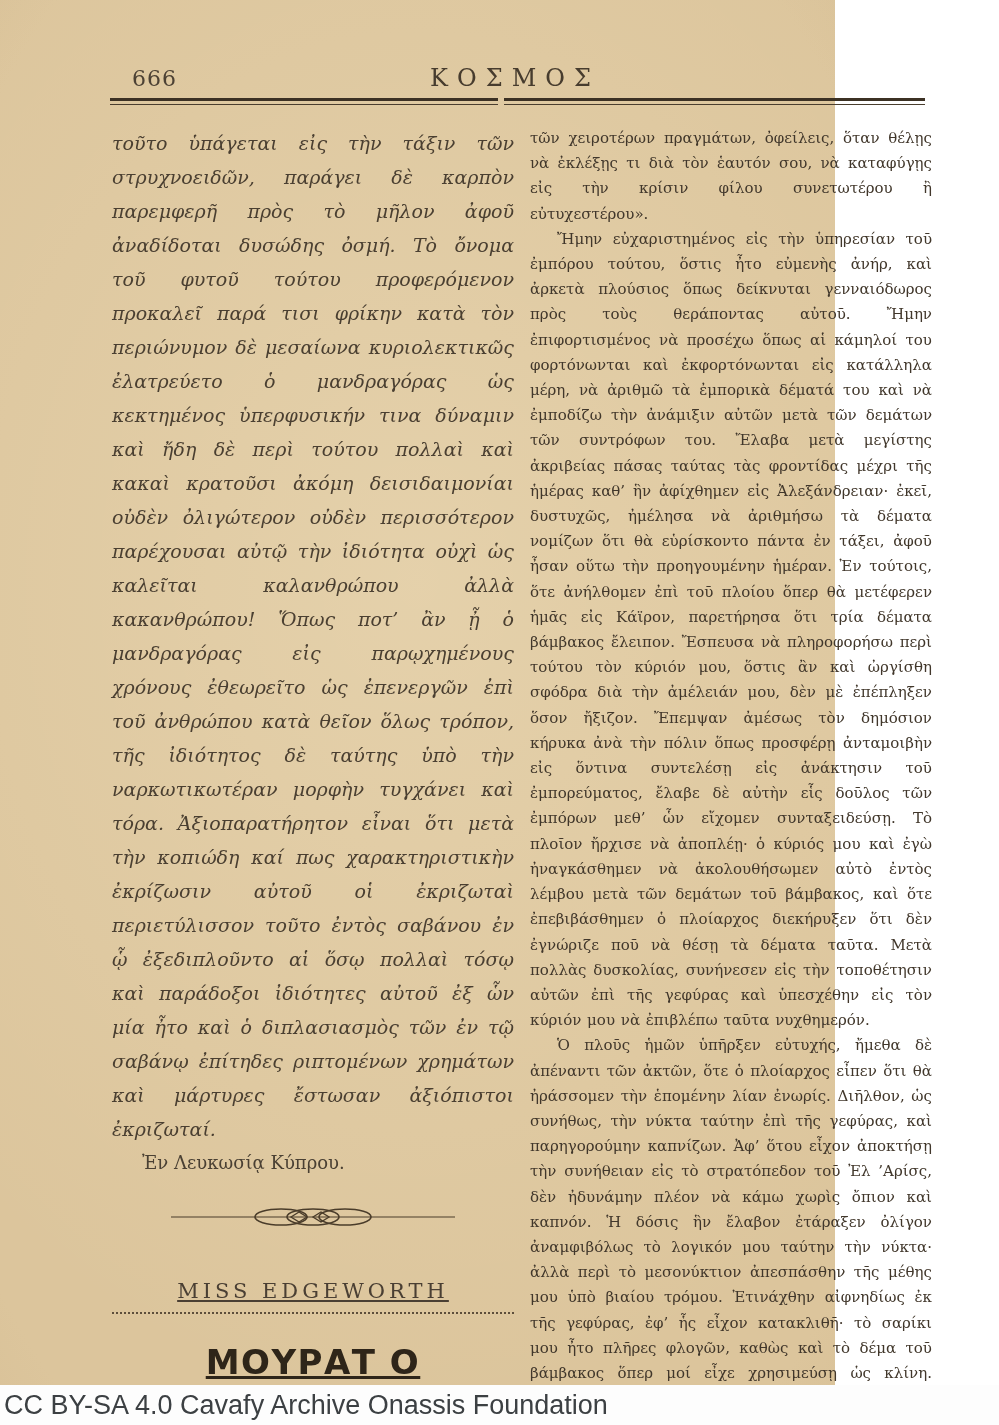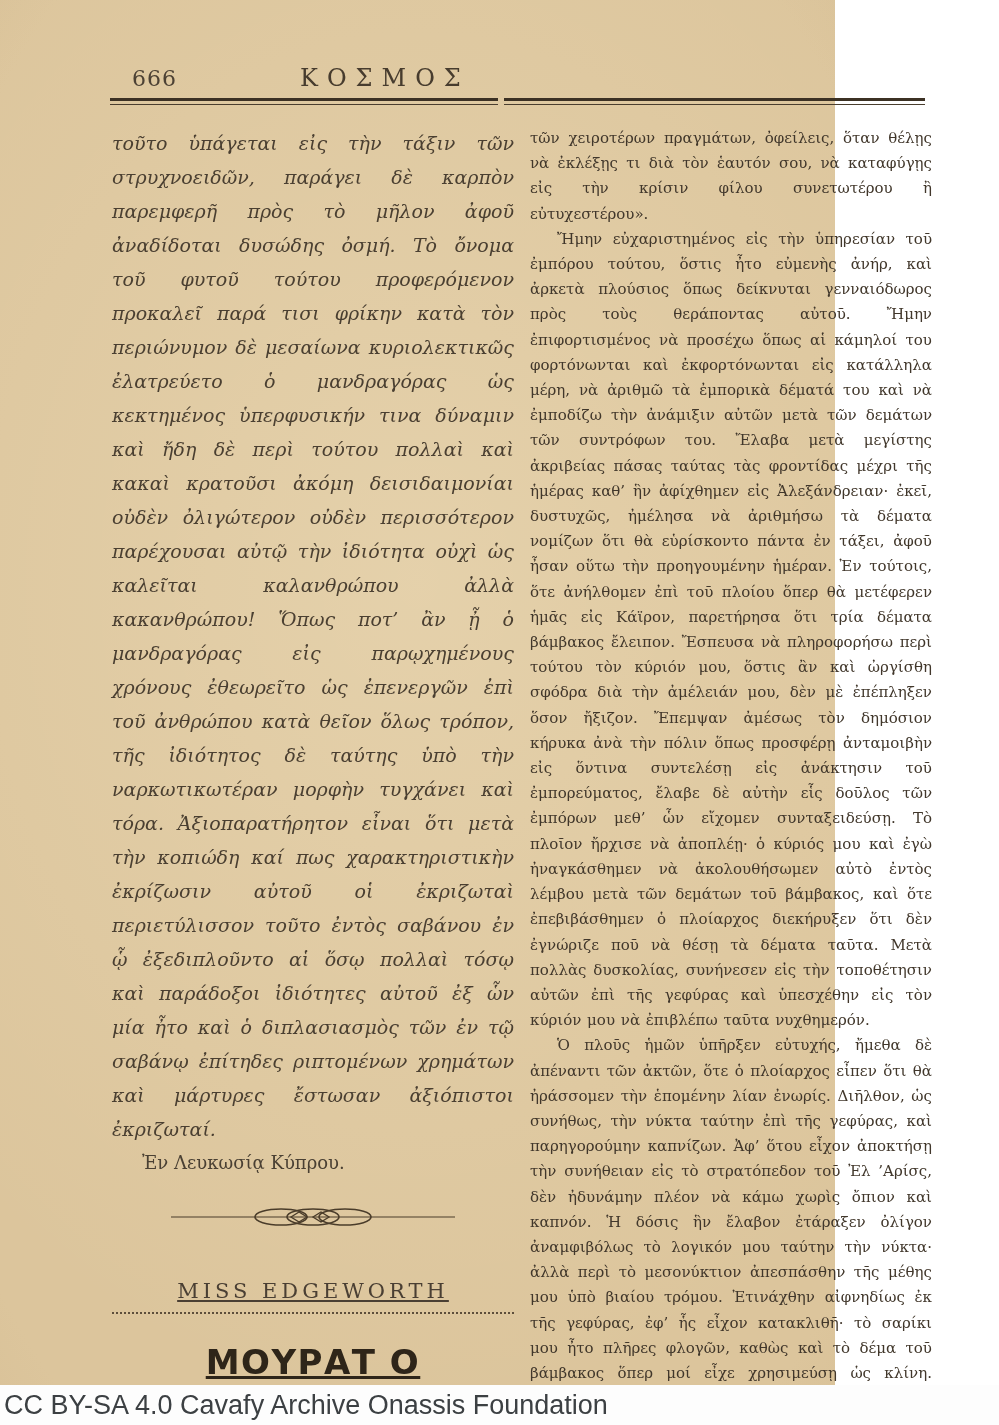--- a/index.html
+++ b/index.html
@@ -16,21 +16,21 @@
       radial-gradient(ellipse 120% 120% at 50% 50%, #dcc59c 55%, #cdb489 88%, #c2a87c 100%);
     color:#42382b;
   }
   
   .page-num{
     position:absolute;left:132px;top:66px;
     font-size:22px;letter-spacing:1px;color:#4c4134;
   }
   .masthead{
     position:absolute;left:300px;top:64px;width:430px;
-    text-align:left;font-size:24px;letter-spacing:9px;
+    text-align:center;font-size:24px;letter-spacing:9px;
     color:#473c2e;
   }
   .rule-seg{
     position:absolute;top:98px;height:3px;
     border-top:3px solid #3c3124;border-bottom:1px solid #4a3e2f;
   }
   .rule-seg.s1{left:110px;width:388px;}
   .rule-seg.s2{left:504px;width:421px;}
   
   .col{position:absolute;top:126px;width:402px;}

